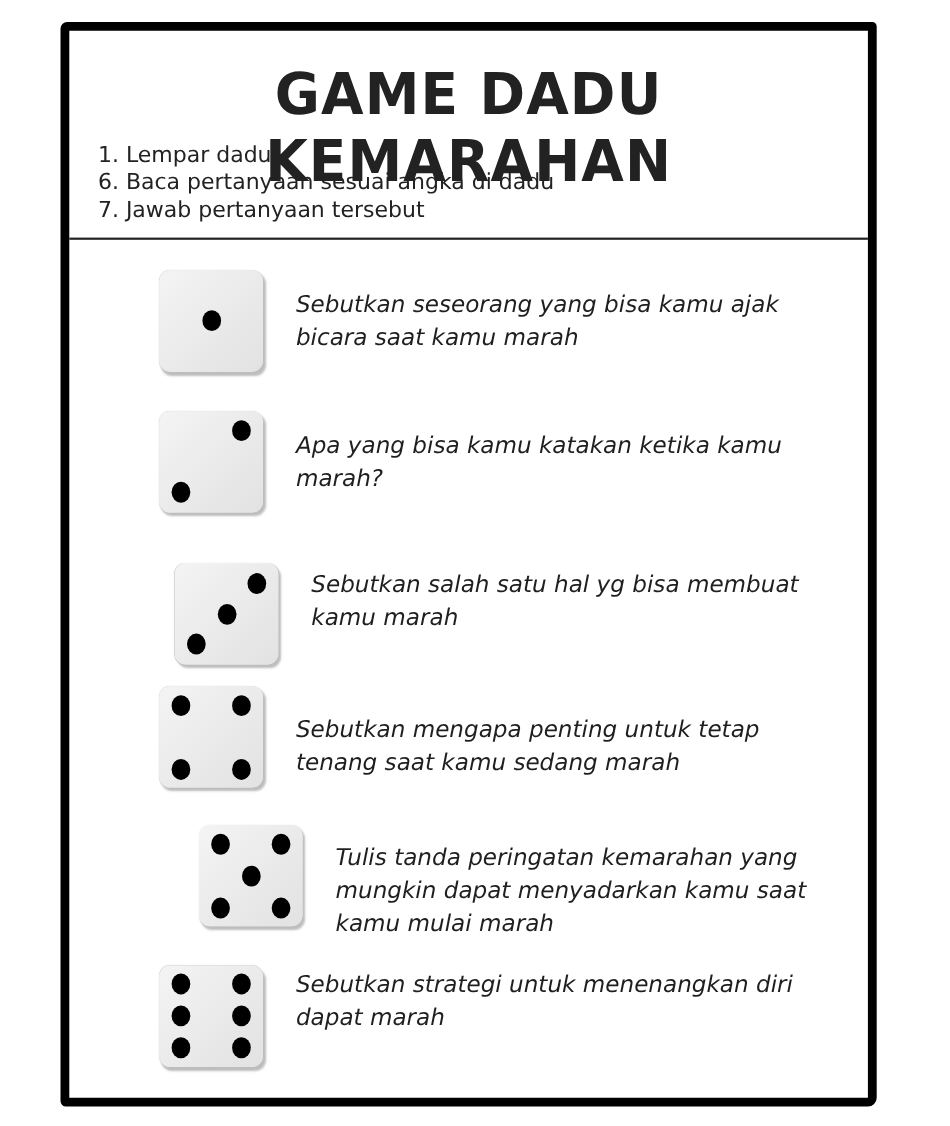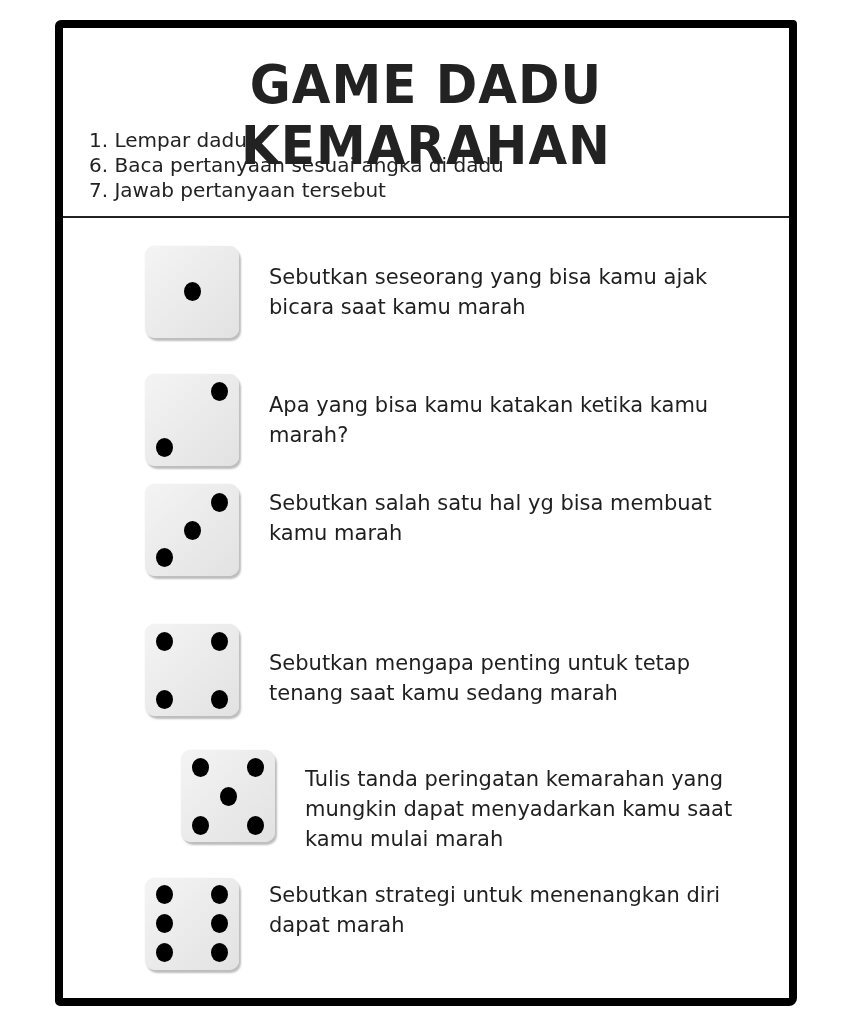--- a/index.html
+++ b/index.html
@@ -6,21 +6,21 @@
   body { width:864px; height:1024px; position:relative; overflow:hidden;
          font-family:"DejaVu Sans", "Liberation Sans", sans-serif; color:#222; }
   .frame { position:absolute; left:55px; top:20px; width:726px; height:970px;
            border:8px solid #000000; border-radius:6px 4px 8px 5px; background:#fff; }
   .title { position:absolute; left:0; right:0; top:30px; text-align:center;
            font-family:"DejaVu Sans", sans-serif; font-weight:bold; font-size:50px;
            letter-spacing:1px; color:#222; transform:scaleY(1.05); }
   .instructions { position:absolute; left:26px; top:100px; margin:0; padding:0; list-style:none; }
   .instructions li { font-size:20px; line-height:25px; color:#222; }
   .divider { position:absolute; left:0; right:0; top:188px; height:2px; background:#222; }
-  .row { position:absolute; left:82px; width:620px; height:100px; }
+  .row { position:absolute; left:82px; width:620px; height:100px;font-style:italic; }
   .die { position:absolute; left:0; top:0; width:94px; height:92px; border-radius:10px;
          background:linear-gradient(135deg,#f4f4f4 0%,#e9e9e9 60%,#e2e2e2 100%);
          box-shadow:2px 3px 2px #bdbdbd, 0 0 1px #cfcfcf; }
   .pip { position:absolute; width:17px; height:19px; border-radius:50%; background:#000; }
   .question { position:absolute; left:124px; top:16px; width:490px;
               font-size:21px; line-height:30px; color:#1f1f1f; }
 </style>
 </head>
 <body>
 
@@ -41,21 +41,21 @@
   </div>
 
   <div class="row" style="top:346px;">
     <div class="die">
       <div class="pip" style="left:66px;top:8px;"></div>
       <div class="pip" style="left:11px;top:64px;"></div>
     </div>
     <div class="question">Apa yang bisa kamu katakan ketika kamu marah?</div>
   </div>
 
-  <div class="row" style="top:456px;">
+  <div class="row" style="top:484px;margin-left:14px;">
     <div class="die">
       <div class="pip" style="left:66px;top:9px;"></div>
       <div class="pip" style="left:39px;top:37px;"></div>
       <div class="pip" style="left:11px;top:64px;"></div>
     </div>
     <div class="question" style="top:4px;">Sebutkan salah satu hal yg bisa membuat kamu marah</div>
   </div>
 
   <div class="row" style="top:596px;">
     <div class="die">

